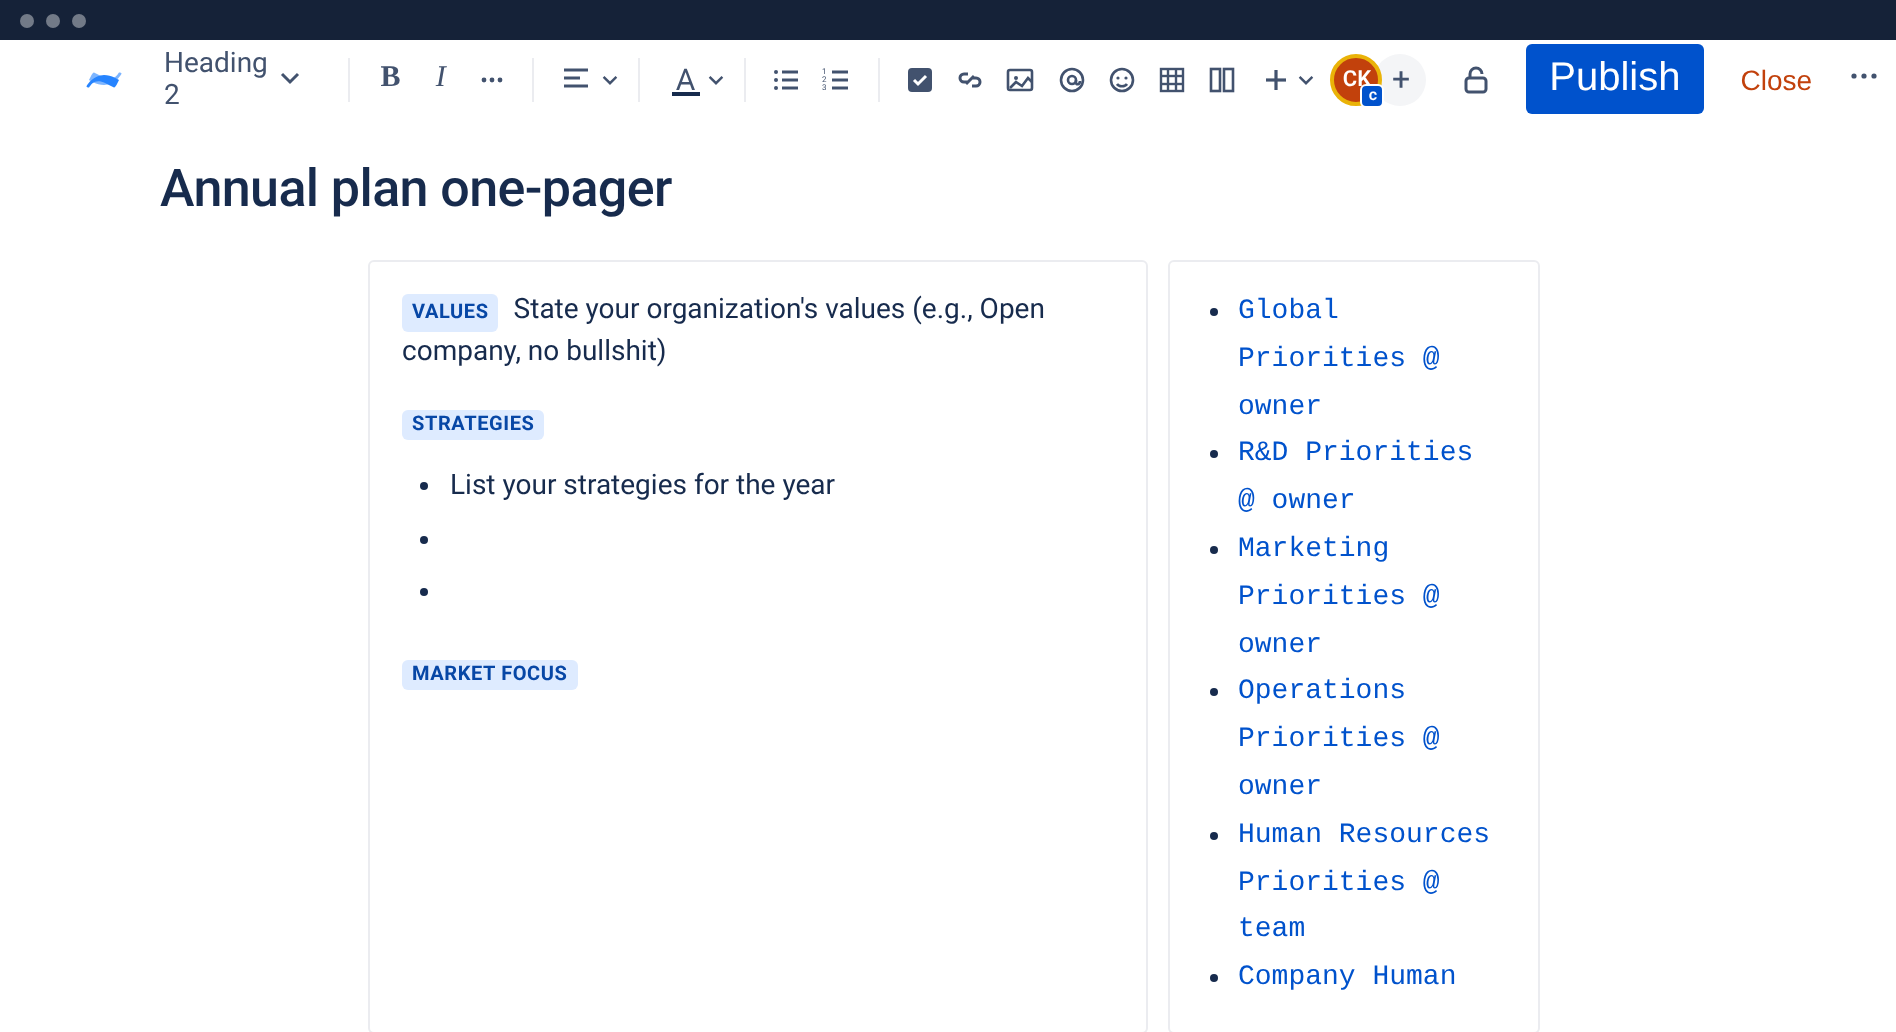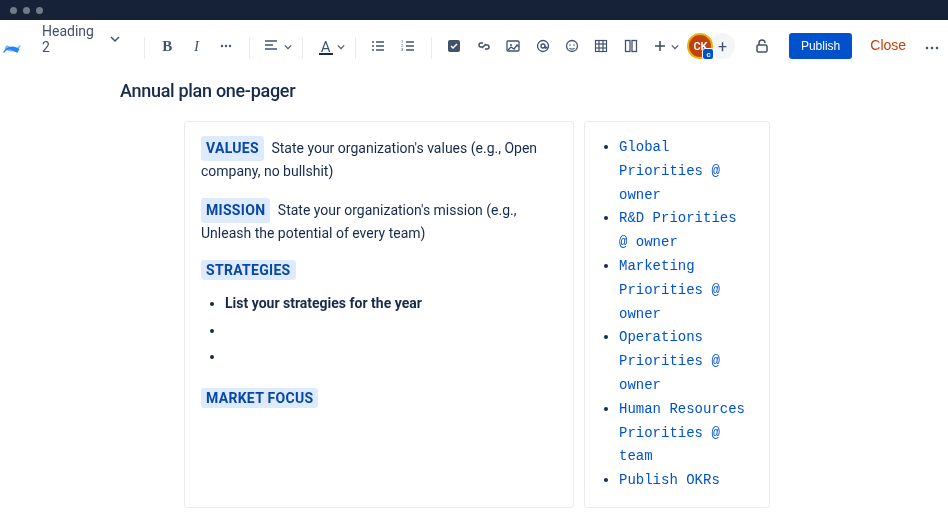--- a/index.html
+++ b/index.html
@@ -1,46 +1,46 @@
 <!DOCTYPE html>
 <html><head>
 <meta charset="utf-8">
 <style>
   * { box-sizing: border-box; margin: 0; padding: 0; }
   body { font-family: -apple-system, BlinkMacSystemFont, "Segoe UI", Roboto, Helvetica, Arial, sans-serif; font-size: 14px; color: #172B4D; background: #fff; width: 948px; height: 516px; overflow: hidden; }
   .titlebar { height: 20px; background: #152238; display: flex; align-items: center; padding-left: 10px; gap: 6px; }
   .tdot { width: 7px; height: 7px; border-radius: 50%; background: rgba(255,255,255,0.4); }
-  .toolbar { height: 40px; display: flex; align-items: flex-end; padding: 0 2px; border-bottom: 1px solid #fff; gap: 4px; }
+  .toolbar { height: 40px; display: flex; align-items: center; padding: 0 2px; border-bottom: 1px solid #fff; gap: 4px; margin-left: 40px; }
   .logo svg { display:block; }
   .heading-select { display:flex; align-items:center; gap:6px; padding: 4px 6px; border-radius:3px; color:#42526E; font-size:14px; cursor:pointer; margin-left:10px; margin-right:8px; }
   .sep { width:1px; height:22px; background:#ebecf0; margin: 0 6px; }
   .tbtn { width:26px; height:26px; display:flex; align-items:center; justify-content:center; color:#42526E; border-radius:3px; cursor:pointer; }
   .tbtn svg { display:block; }
   .bold { font-weight:700; font-family: Georgia, serif; font-size:15px; }
   .italic { font-style: italic; font-family: Georgia, serif; font-size:15px; }
   .spacer { flex: 1; }
   .avatar-group { display:flex; align-items:center; margin-right:10px; }
   .avatar { width:26px; height:26px; border-radius:50%; background:#c2410c; color:#fff; font-size:11px; font-weight:600; display:flex; align-items:center; justify-content:center; border:2px solid #eab308; position:relative; }
   .avatar-badge { position:absolute; right:-3px; bottom:-3px; width:12px; height:12px; border-radius:3px; background:#0052CC; color:#fff; font-size:8px; display:flex; align-items:center; justify-content:center; border:1.5px solid #fff; }
   .plus-circle { width:26px; height:26px; border-radius:50%; background:#f4f5f7; color:#42526E; display:flex; align-items:center; justify-content:center; margin-left:-4px; font-size:16px; cursor:pointer; }
-  .publish-btn { background:#0052CC; color:#fff; border:none; border-radius:3px; padding: 6px 12px; font-size:12px; cursor:pointer; margin: 0 6px; }
+  .publish-btn { background:#0052CC; color:#fff; border:none; border-radius:3px; padding: 6px 12px; font-size:20px; cursor:pointer; margin: 0 6px; }
   .close-btn { background:transparent; border:none; color:#c2410c; font-size:14px; cursor:pointer; padding:6px 8px; }
   .more-dots { color:#42526E; padding:0 6px; cursor:pointer; }
   .content { padding: 20px 0 0 0; display:flex; flex-direction:column; align-items:center; }
-  .page-title { font-size: 18px; font-weight: 500; color:#172B4D; letter-spacing:-0.3px; margin-bottom: 20px; width: 586px; align-self:flex-start; margin-left:120px; }
+  .page-title { font-size: 26px; font-weight: 500; color:#172B4D; letter-spacing:-0.3px; margin-bottom: 20px; width: 586px; align-self:flex-start; margin-left:80px; }
   .columns { display:flex; gap:10px; width: 586px; margin-left:184px; align-self:flex-start; }
   .col { border: 1px solid #ebecf0; border-radius:3px; padding: 14px 16px; }
   .col-left { width: 390px; }
   .col-right { flex:1;font-family:Liberation Mono, monospace; }
   .para { margin-bottom: 16px; line-height: 1.5; color:#172B4D; }
-  .tag { display:inline-block; background:#DEEBFF; color:#0747A6; font-size:14px; font-weight:700; letter-spacing:0.3px; padding: 2px 5px; border-radius:3px; margin-right:4px; vertical-align: baseline; }
+  .tag { display:inline-block; background:#DEEBFF; color:#0747A6; font-size:10px; font-weight:700; letter-spacing:0.3px; padding: 2px 5px; border-radius:3px; margin-right:4px; vertical-align: baseline; }
   .tag-row { margin-bottom: 10px; }
   .tag-only { margin-bottom: 36px; }
   ul.body-list { list-style: disc; padding-left: 24px; margin-bottom: 18px; }
-  ul.body-list li { line-height: 1.9; color:#172B4D; min-height: 1.4em; font-weight: bold; }
+  ul.body-list li { line-height: 1.9; color:#172B4D; min-height: 1.4em; }
   ul.link-list { list-style: disc; padding-left: 18px; }
   ul.link-list li { line-height: 1.7; color:#0052CC; }
   ul.link-list li::marker { color:#172B4D; }
   ul.link-list a { color:#0052CC; text-decoration:none; }
   .chev { display:inline-block; }
   .color-underline { width:14px; height:2px; background:#172B4D; margin-top:-3px; }
   .text-a { font-weight:400; font-size:15px; }
   .align-group { display:flex; align-items:center; }
   .lock-wrap { position:relative; margin-right:4px; }
 </style>
@@ -239,24 +239,20 @@
   <h1 class="page-title">Annual plan one-pager</h1>
 
   <div class="columns">
     <div class="col col-left">
 
       <p class="para">
         <span class="tag">VALUES</span>
         <span>State your organization's values (e.g., Open company, no bullshit)</span>
       </p>
 
-      <p class="para">
-        <span class="tag">MISSION</span>
-        <span>State your organization's mission (e.g., Unleash the potential of every team)</span>
-      </p>
 
       <p class="tag-row">
         <span class="tag">STRATEGIES</span>
       </p>
       <ul class="body-list" id="strategies-list">
           <li>List your strategies for the year</li>
           <li></li>
           <li></li>
         </ul>
 
@@ -267,17 +263,17 @@
 
     </div>
 
     <div class="col col-right">
       <ul class="link-list" id="link-list">
           <li><a href="#">Global Priorities @ owner</a></li>
           <li><a href="#">R&amp;D Priorities @ owner</a></li>
           <li><a href="#">Marketing Priorities @ owner</a></li>
           <li><a href="#">Operations Priorities @ owner</a></li>
           <li><a href="#">Human Resources Priorities @ team</a></li>
-          <li><a href="#"> Publish OKRs</a></li>
+          <li><a href="#"> Company Human</a></li>
         </ul>
     </div>
   </div>
 </div>
 
 </body></html>

